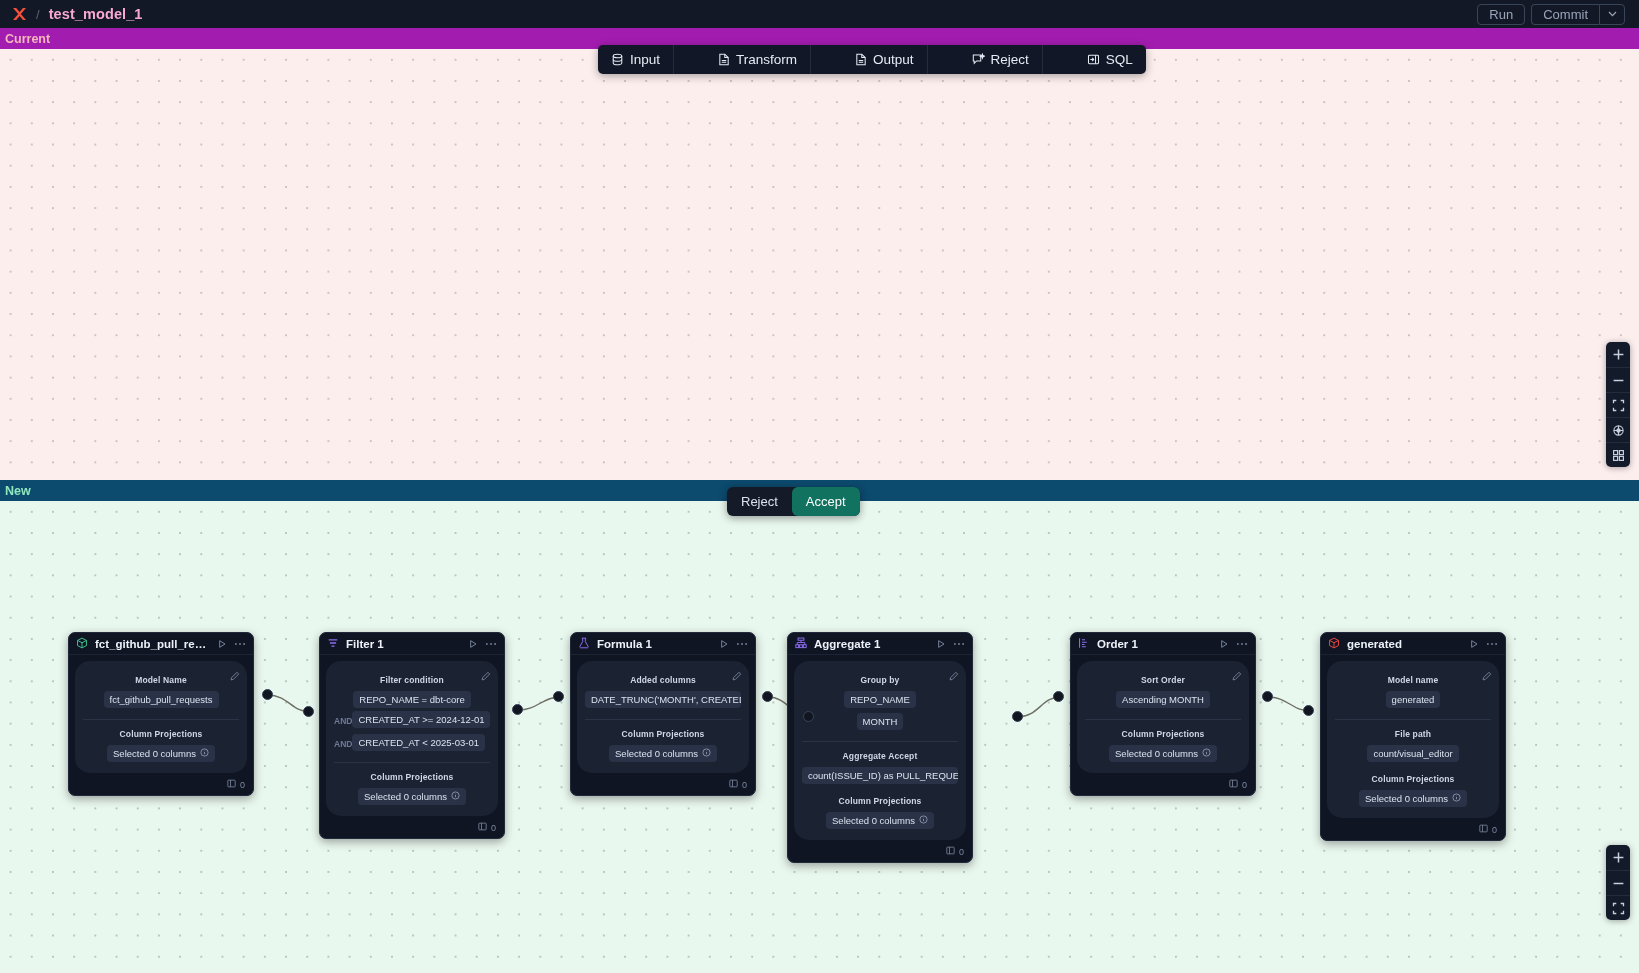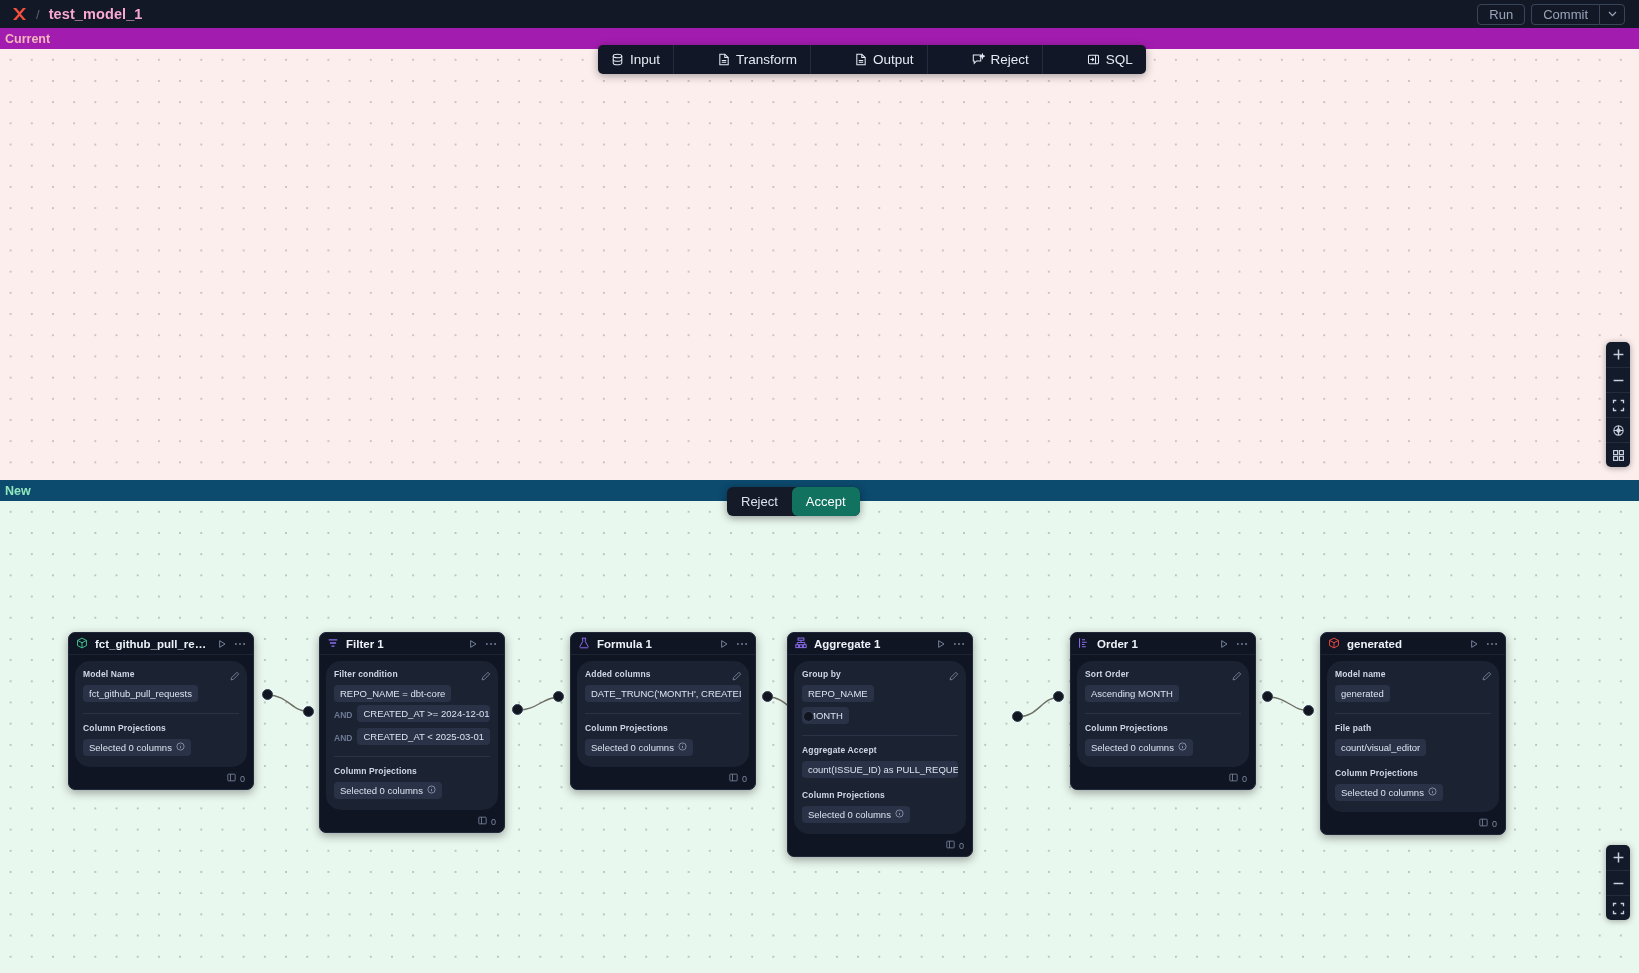--- a/index.html
+++ b/index.html
@@ -103,32 +103,32 @@
   }
   .node-head {
     display: flex; align-items: center; gap: 7px;
     height: 22px; padding: 0 7px;
     border-bottom: 1px solid #1c2433;
   }
   .node-title { color: #eef2f8; font-size: 11.5px; font-weight: bold; flex: 1; white-space: nowrap; overflow: hidden; text-overflow: ellipsis; }
   .hd-icon { color: #76829a; display: flex; align-items: center; }
   .node-body {
     margin: 6px; background: #1b2232; border-radius: 15px;
-    padding: 8px 8px 8px 8px; position: relative;
+    padding: 14px 8px 8px 8px; position: relative; text-align: center;
   }
   .sec-label { color: #cfd8e6; font-size: 8.5px; font-weight: bold; margin-bottom: 4px; letter-spacing: .15px; }
   .sec-label.mt { margin-top: 9px; }
   .chip {
     display: inline-flex; align-items: center; gap: 4px;
     background: #2a3247; border-radius: 4px;
     color: #dbe3f0; font-size: 9.5px;
     padding: 3px 6px; margin-bottom: 3px;
     max-width: 100%; white-space: nowrap; overflow: hidden; text-overflow: ellipsis;
   }
-  .chip-row { display: flex; align-items: center; gap: 5px; margin-bottom: 3px; }
+  .chip-row { display: flex; align-items: center; margin-bottom: 3px; }
   .andkw { color: #6d7994; font-size: 8.5px; font-weight: bold; }
   .pencil { position: absolute; top: 6px; right: 7px; color: #7b8losing; }
   .pencil { color: #79849c; }
   .divider { height: 1px; background: #2b3346; margin: 8px 0 0 0; }
   .node-foot {
     display: flex; align-items: center; justify-content: flex-end; gap: 4px;
     padding: 0 8px 5px 0; color: #7d899f; font-size: 9px;
   }
   .port {
     position: absolute; width: 11px; height: 11px;

